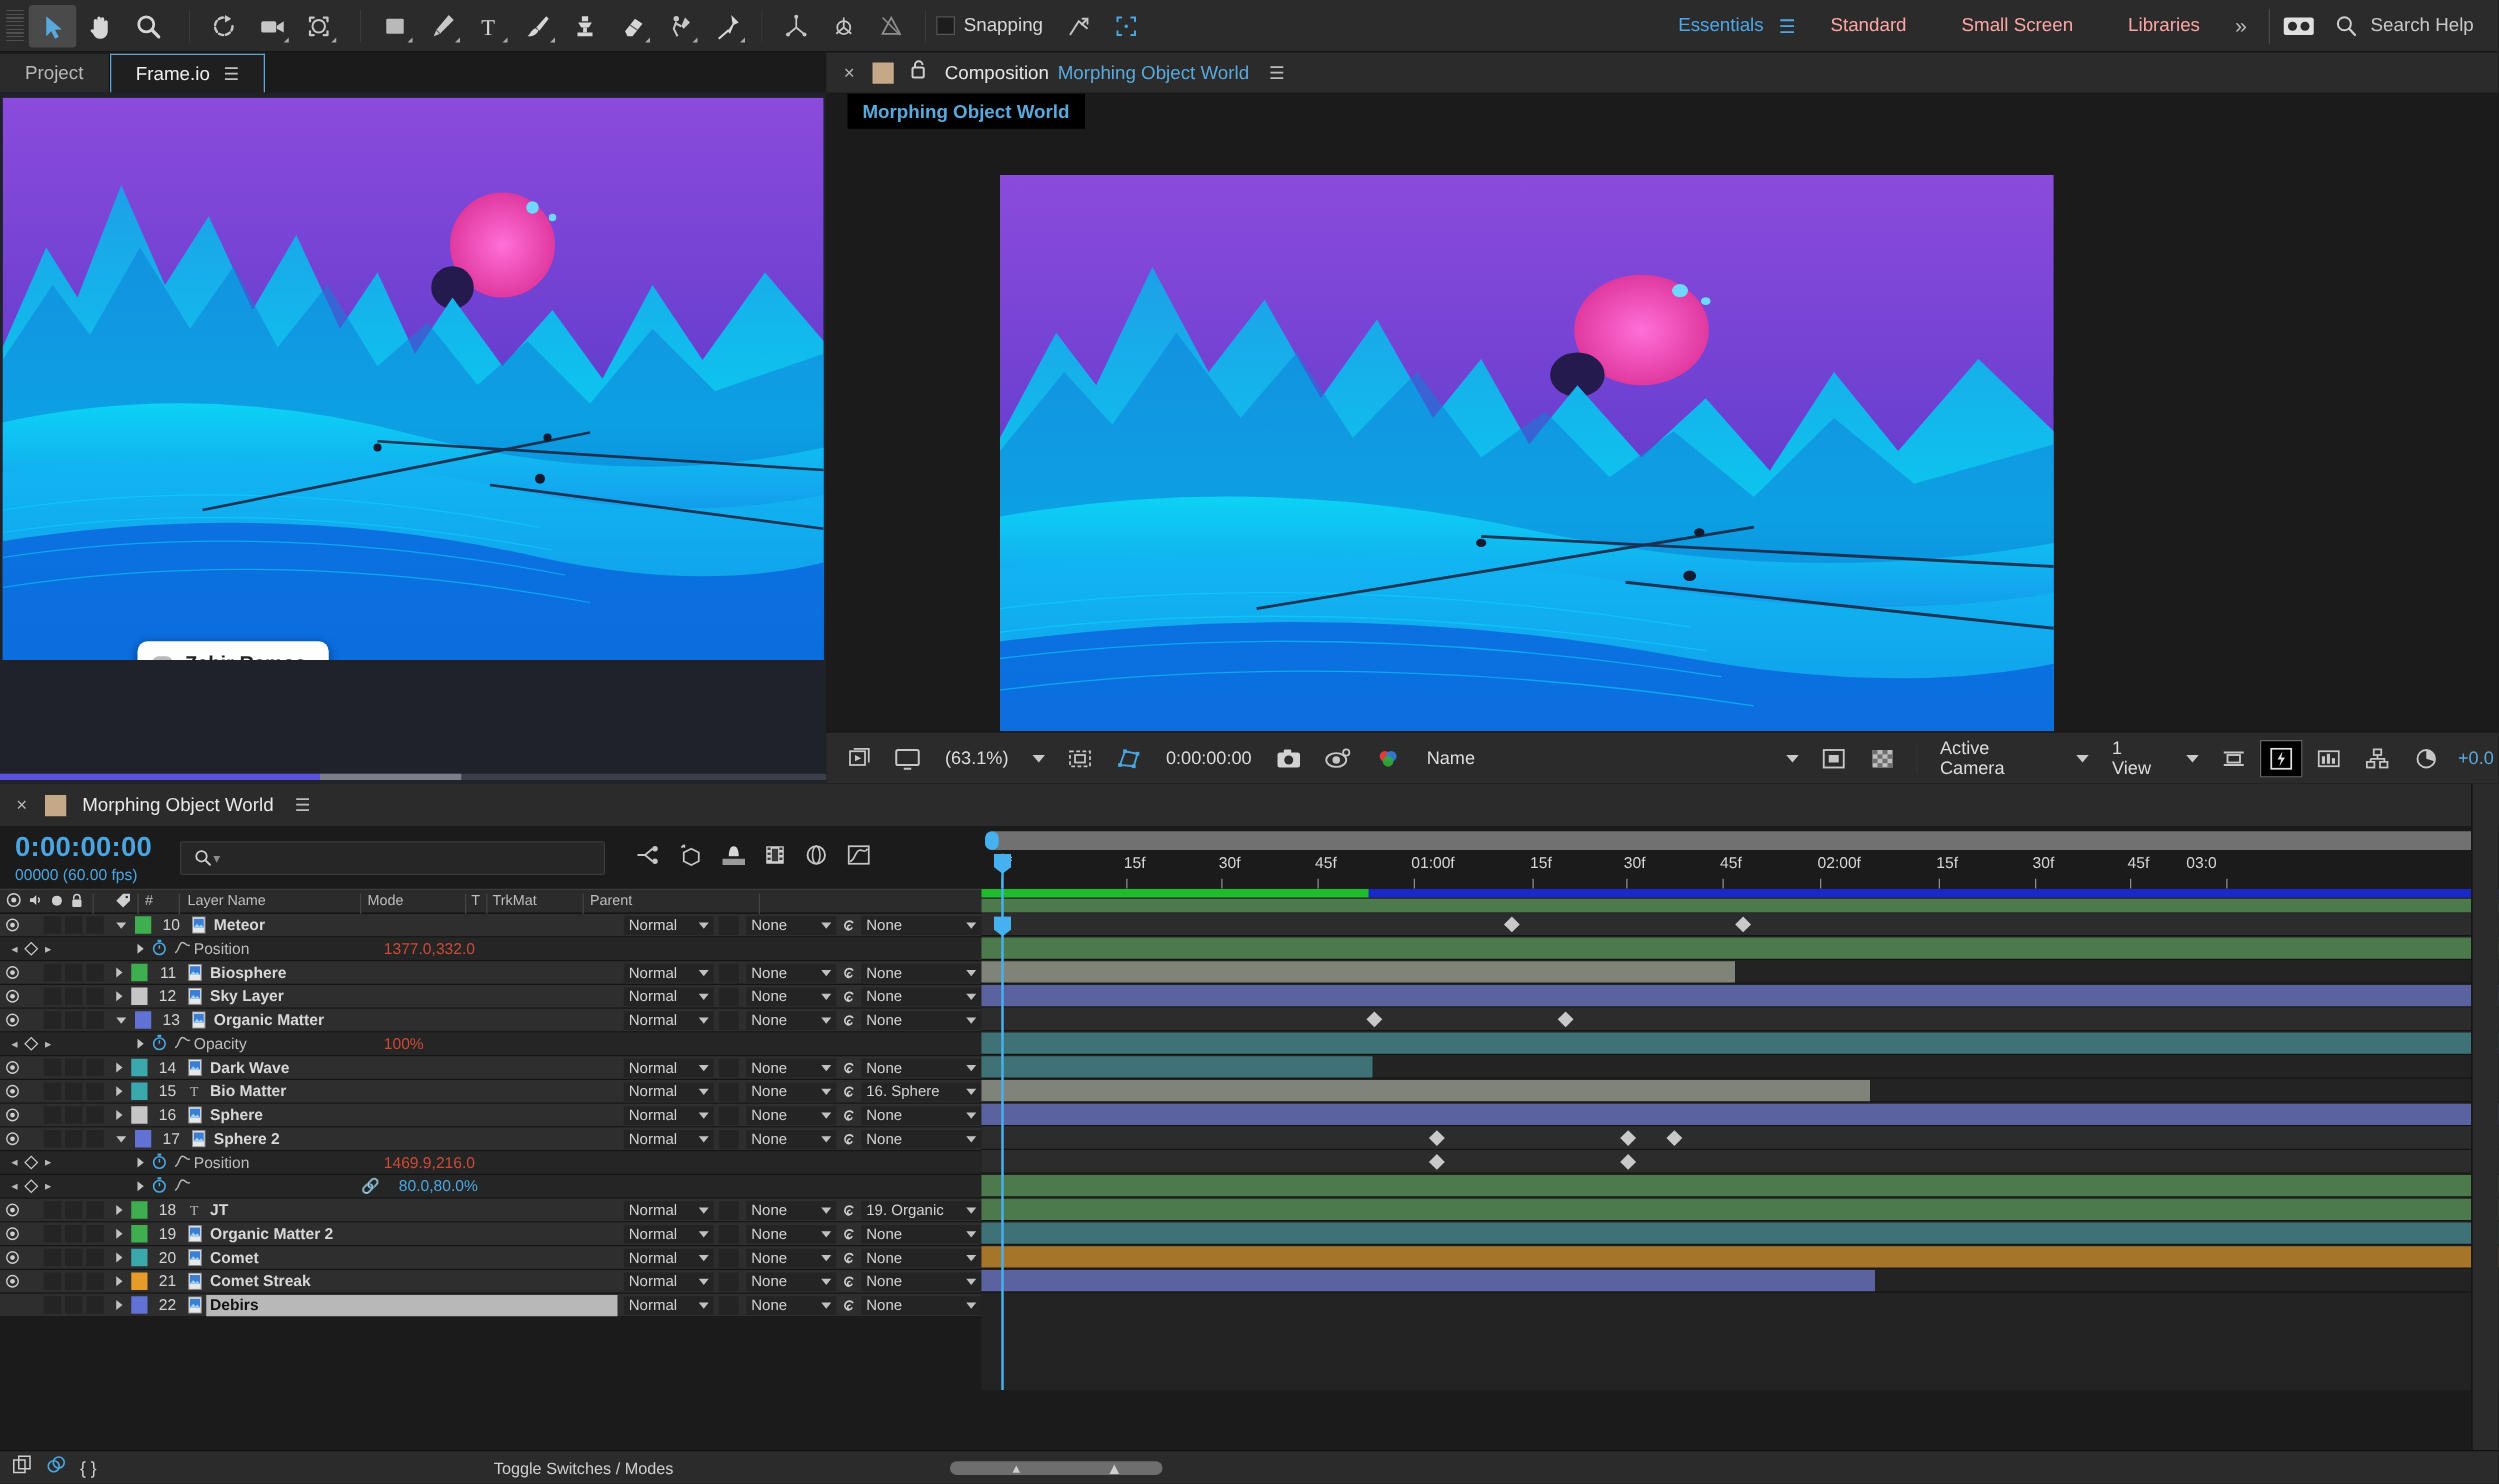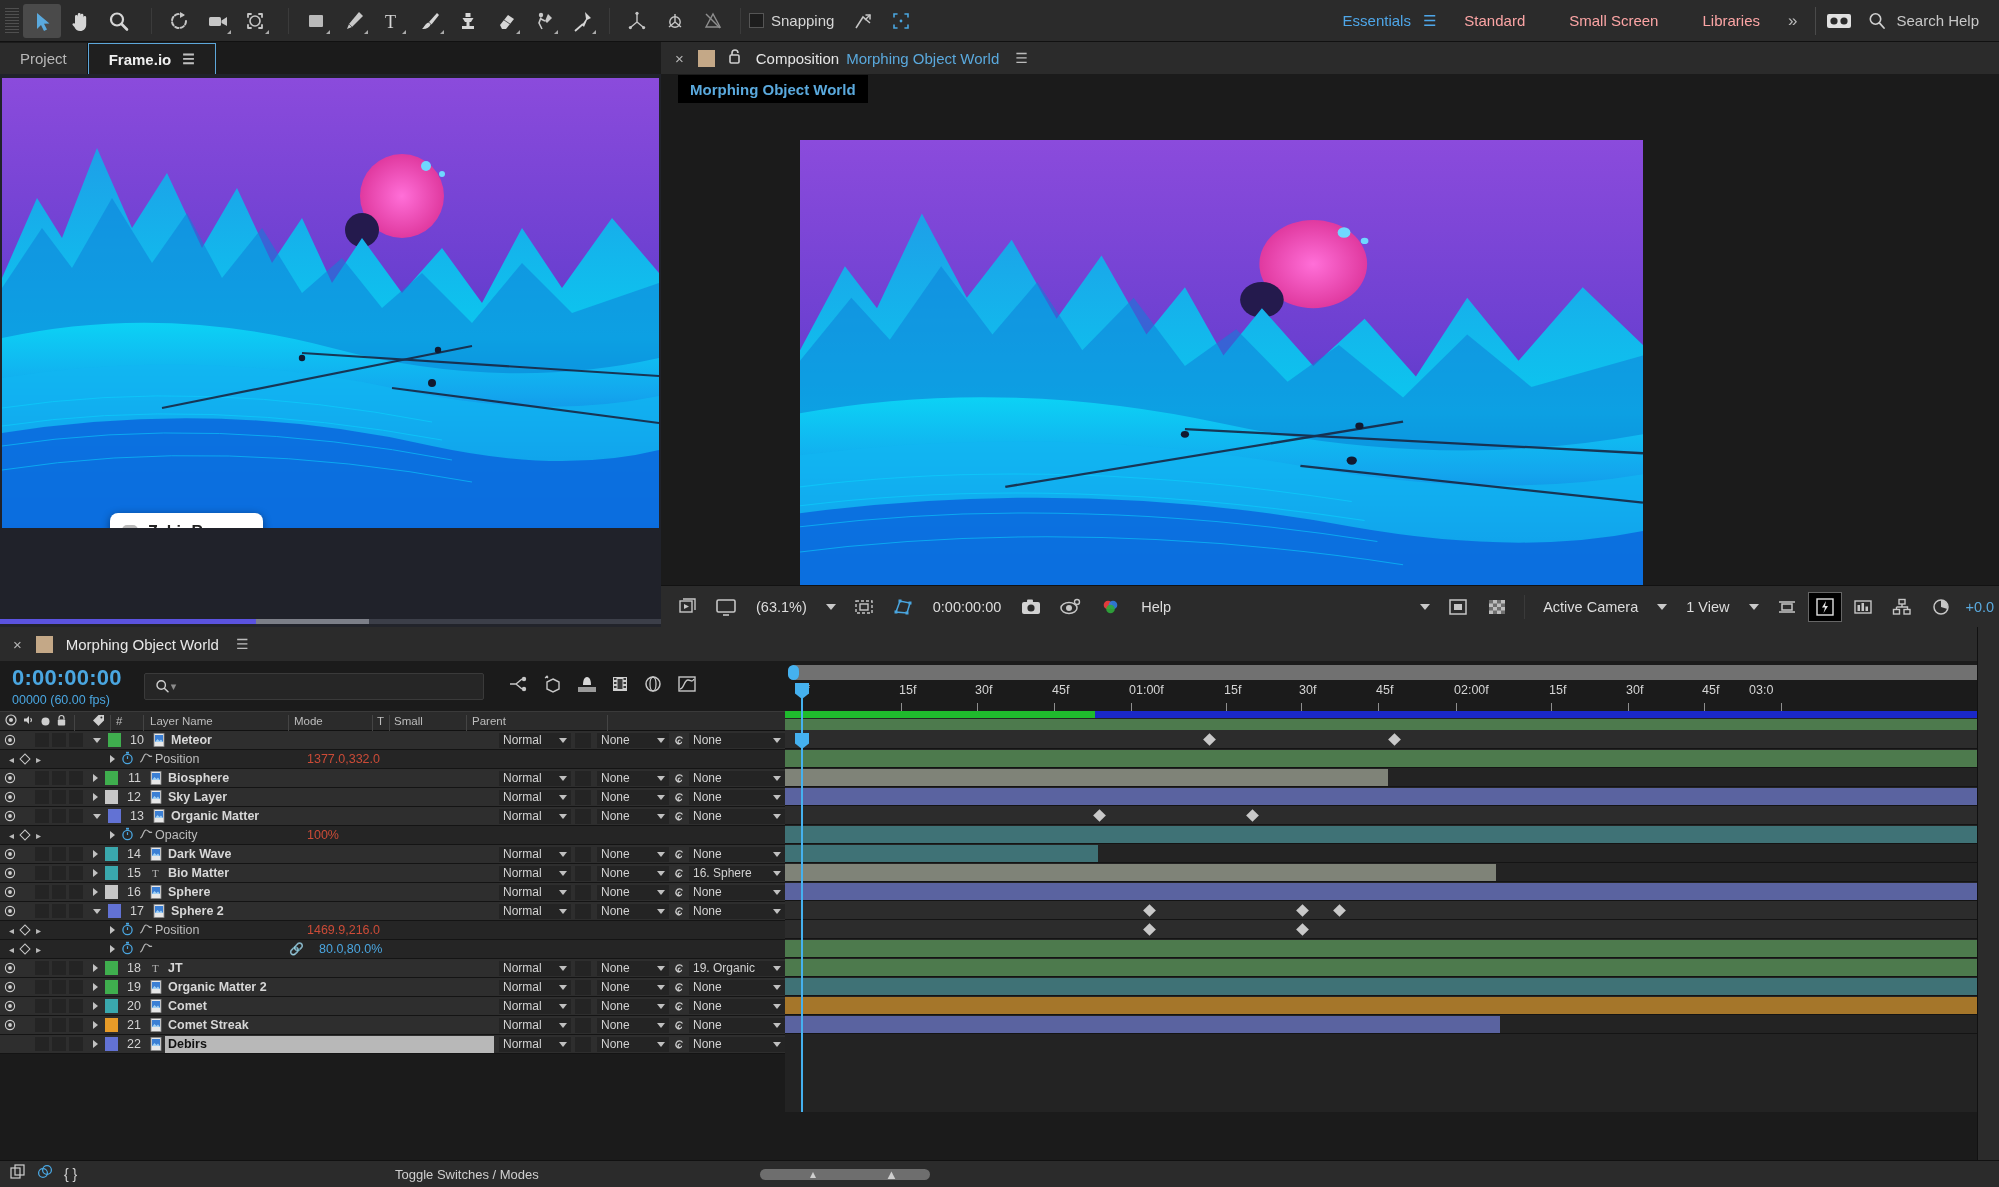--- a/index.html
+++ b/index.html
@@ -45,21 +45,21 @@
   
   .ltabs {
     position:absolute; left:0; top:42px; width:661px; height:32px;
     background:#1b1b1b; display:flex; align-items:flex-end;
   }
   .ltab {
     height:31px; display:flex; align-items:center; padding:0 20px;
     font-size:15px; color:#b8b8b8; background:#2b2b2b; border-right:1px solid #111;
   }
   .ltab.active {
-    background:#1f1f1f; color:#efefef; font-weight:bold;
+    background:#1f1f1f; color:#efefef; font-weight:normal;
     border:1px solid #5da7da; border-bottom:none;
   }
   .ltab .hamb { margin-left:11px; color:#bfbfbf; font-size:14px; }
 
   
   .fio { position:absolute; left:0; top:74px; width:661px; height:553px; background:#20222a; }
   .fio-video {
     position:absolute; left:2px; top:4px; width:657px; height:450px;
     overflow:hidden;
   }
@@ -600,21 +600,21 @@
             <circle cx="18" cy="5" r="2.5" fill="none" stroke="#c6c6c6" stroke-width="1.4"></circle>
           </svg>
       </div>
       <div class="ct">
         <svg width="22" height="20" viewBox="0 0 22 20">
             <circle cx="8" cy="8" r="4.3" fill="#e03b3b"></circle>
             <circle cx="13" cy="8" r="4.3" fill="#2f7de0" opacity=".9"></circle>
           <circle cx="10.5" cy="12" r="4.3" fill="#2faa3b" opacity=".9"></circle>
           </svg>
       </div>
-      <div class="ct-txt">Help</div>
+      <div class="ct-txt">Name</div>
       <div class="ct" style="margin-left:230px">
           <span class="caret"></span>
         </div>
       <div class="ct">
         <svg width="22" height="20" viewBox="0 0 22 20">
             <rect x="3" y="3" width="16" height="14" fill="none" stroke="#c6c6c6" stroke-width="1.5"></rect>
           <rect x="7" y="7" width="8" height="6" fill="#c6c6c6"></rect>
           </svg>
       </div>
       <div class="ct">
@@ -824,21 +824,21 @@
       </span>
       <span class="hdrline" style="left:110px;"></span>
       <span style="left:116px;">#</span>
       <span class="hdrline" style="left:143px;"></span>
       <span style="left:150px;">Layer Name</span>
       <span class="hdrline" style="left:288px;"></span>
       <span style="left:294px;">Mode</span>
       <span class="hdrline" style="left:372px;"></span>
       <span style="left:377px;">T</span>
       <span class="hdrline" style="left:389px;"></span>
-      <span style="left:394px;">Small</span>
+      <span style="left:394px;">TrkMat</span>
       <span class="hdrline" style="left:466px;"></span>
       <span style="left:472px;">Parent</span>
       <span class="hdrline" style="left:607px;"></span>
     </div>
 
     <div class="rows" id="rows-slot">
         <div class="row">
           <span class="cell-eye">
             <svg width="12" height="12" viewBox="0 0 12 12">
               <circle cx="6" cy="6" r="4.6" fill="none" stroke="#cfcfcf" stroke-width="1.1"></circle>

